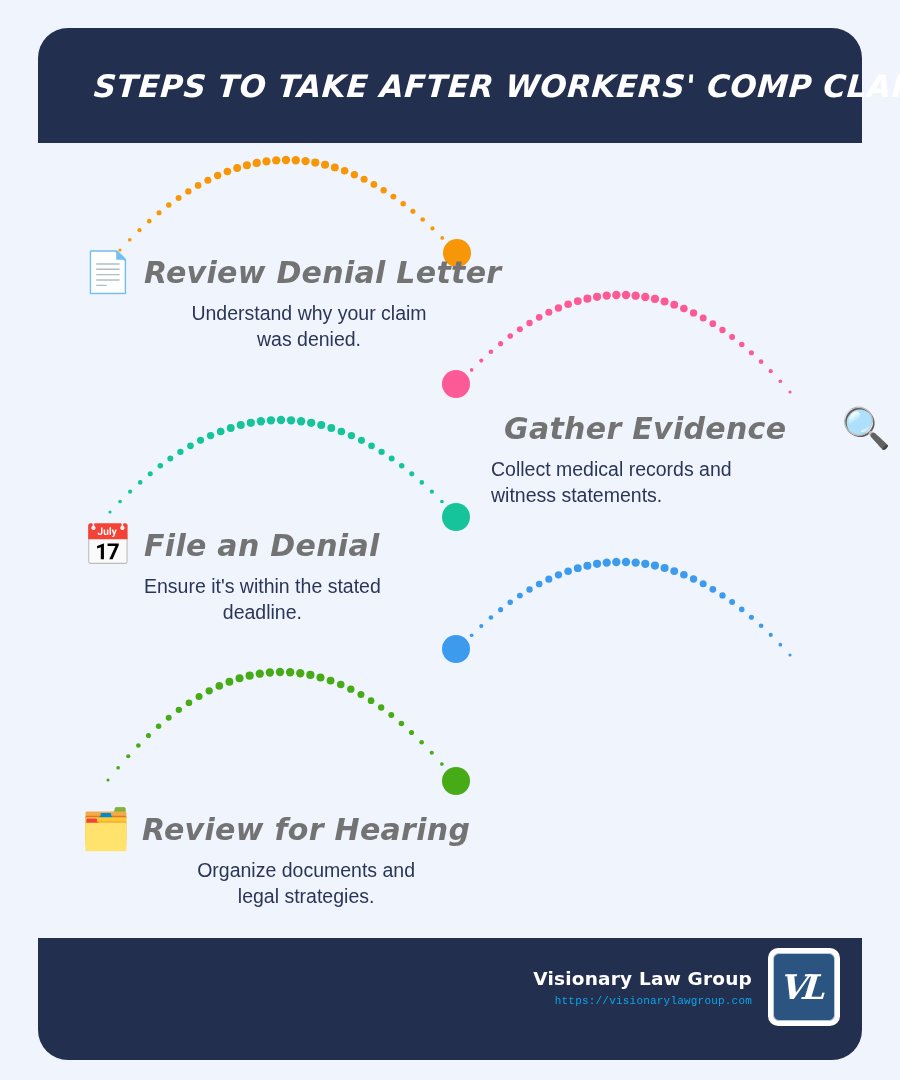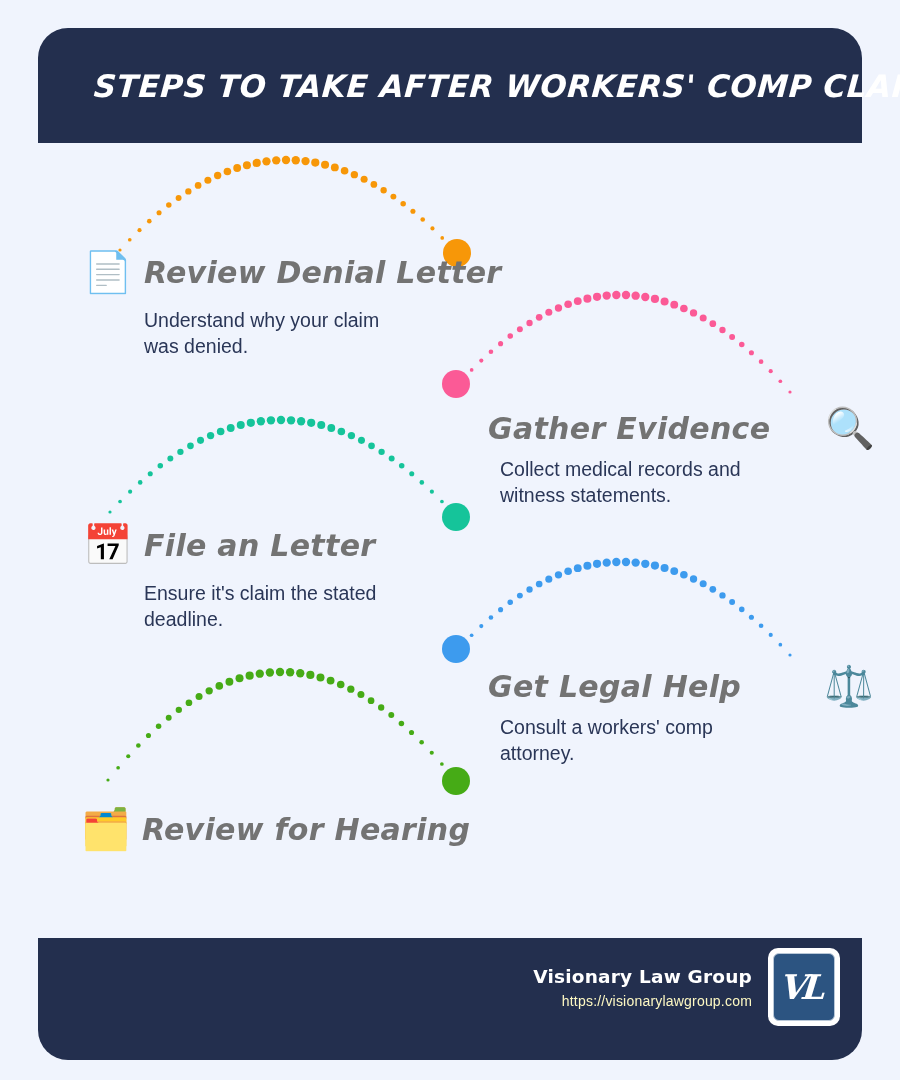--- a/index.html
+++ b/index.html
@@ -62,21 +62,21 @@
   
   .step {
     position: absolute;
   }
   .step-head {
     display: flex;
     align-items: center;
     gap: 12px;
   }
   .step-left .step-head { flex-direction: row; }
-  .step-right .step-head { flex-direction: row; }
+  .step-right .step-head { flex-direction: row; margin-left: 16px; }
 
   .step-icon {
     font-size: 40px;
     line-height: 1;
     width: 48px;
     height: 48px;
     display: flex;
     align-items: center;
     justify-content: center;
     flex: 0 0 auto;
@@ -93,23 +93,23 @@
   .step-desc {
     font-family: "Liberation Sans", sans-serif;
     font-size: 19.5px;
     color: #2a3657;
     line-height: 1.33;
     max-width: 330px;
     white-space: pre-line;
   }
 
   
-  .step-left .step-desc { margin-left: 60px; margin-top: 12px; }
-  
-  .step-right .step-desc { margin-left: 12px; margin-top: 5px; }
+  .step-left .step-desc { margin-left: 60px; margin-top: 5px; text-align: center; }
+  
+  .step-right .step-desc { margin-left: 3px; margin-top: 5px; }
 
   
   .footer-bar {
     position: absolute;
     left: 38px;
     top: 938px;
     width: 824px;
     height: 122px;
     background: #232f4e;
     border-radius: 0 0 30px 30px;
@@ -131,23 +131,23 @@
     gap: 6px;
   }
   .footer-brand {
     color: #ffffff;
     font-family: "DejaVu Sans", sans-serif;
     font-size: 18.5px;
     font-weight: bold;
     letter-spacing: 0.2px;
   }
   .footer-url {
-    color: #fef9c3;
-    font-family: Liberation Sans, sans-serif;
-    font-size: 14px;
+    color: #0ea5e9;
+    font-family: Liberation Mono, monospace;
+    font-size: 11px;
     letter-spacing: 0.2px;
   }
   .footer-logo {
     width: 72px;
     height: 78px;
     background: #ffffff;
     border-radius: 10px;
     display: flex;
     align-items: center;
     justify-content: center;
@@ -382,40 +382,34 @@
       <div class="step-title">Gather Evidence</div>
       <div class="step-icon" style="margin-left:44px;">🔍</div>
     </div>
     <div class="step-desc">Collect medical records and
 witness statements.</div>
   </div>
 
   <div class="step step-left" style="left:84px; top:521px;">
     <div class="step-head">
       <div class="step-icon">📅</div>
-      <div class="step-title">File an Letter</div>
+      <div class="step-title">File an Denial</div>
     </div>
-    <div class="step-desc">Ensure it's claim the stated
+    <div class="step-desc">Ensure it's within the stated
 deadline.</div>
   </div>
 
-  <div class="step step-right" style="left:488px; top:662px;">
-    <div class="step-head">
-      <div class="step-title">Get Legal Help</div>
-      <div class="step-icon" style="margin-left:72px;">⚖️</div>
-    </div>
-    <div class="step-desc">Consult a workers' comp
-attorney.</div>
-  </div>
 
   <div class="step step-left" style="left:82px; top:805px;">
     <div class="step-head">
       <div class="step-icon">🗂️</div>
       <div class="step-title">Review for Hearing</div>
     </div>
+    <div class="step-desc">Organize documents and
+legal strategies.</div>
   </div>
 
   <div class="footer-bar">
     <div class="footer-inner">
       <div class="footer-text">
         <div class="footer-brand">Visionary Law Group</div>
         <div class="footer-url">https://visionarylawgroup.com</div>
       </div>
       <div class="footer-logo">
         <div class="logo-inner">

